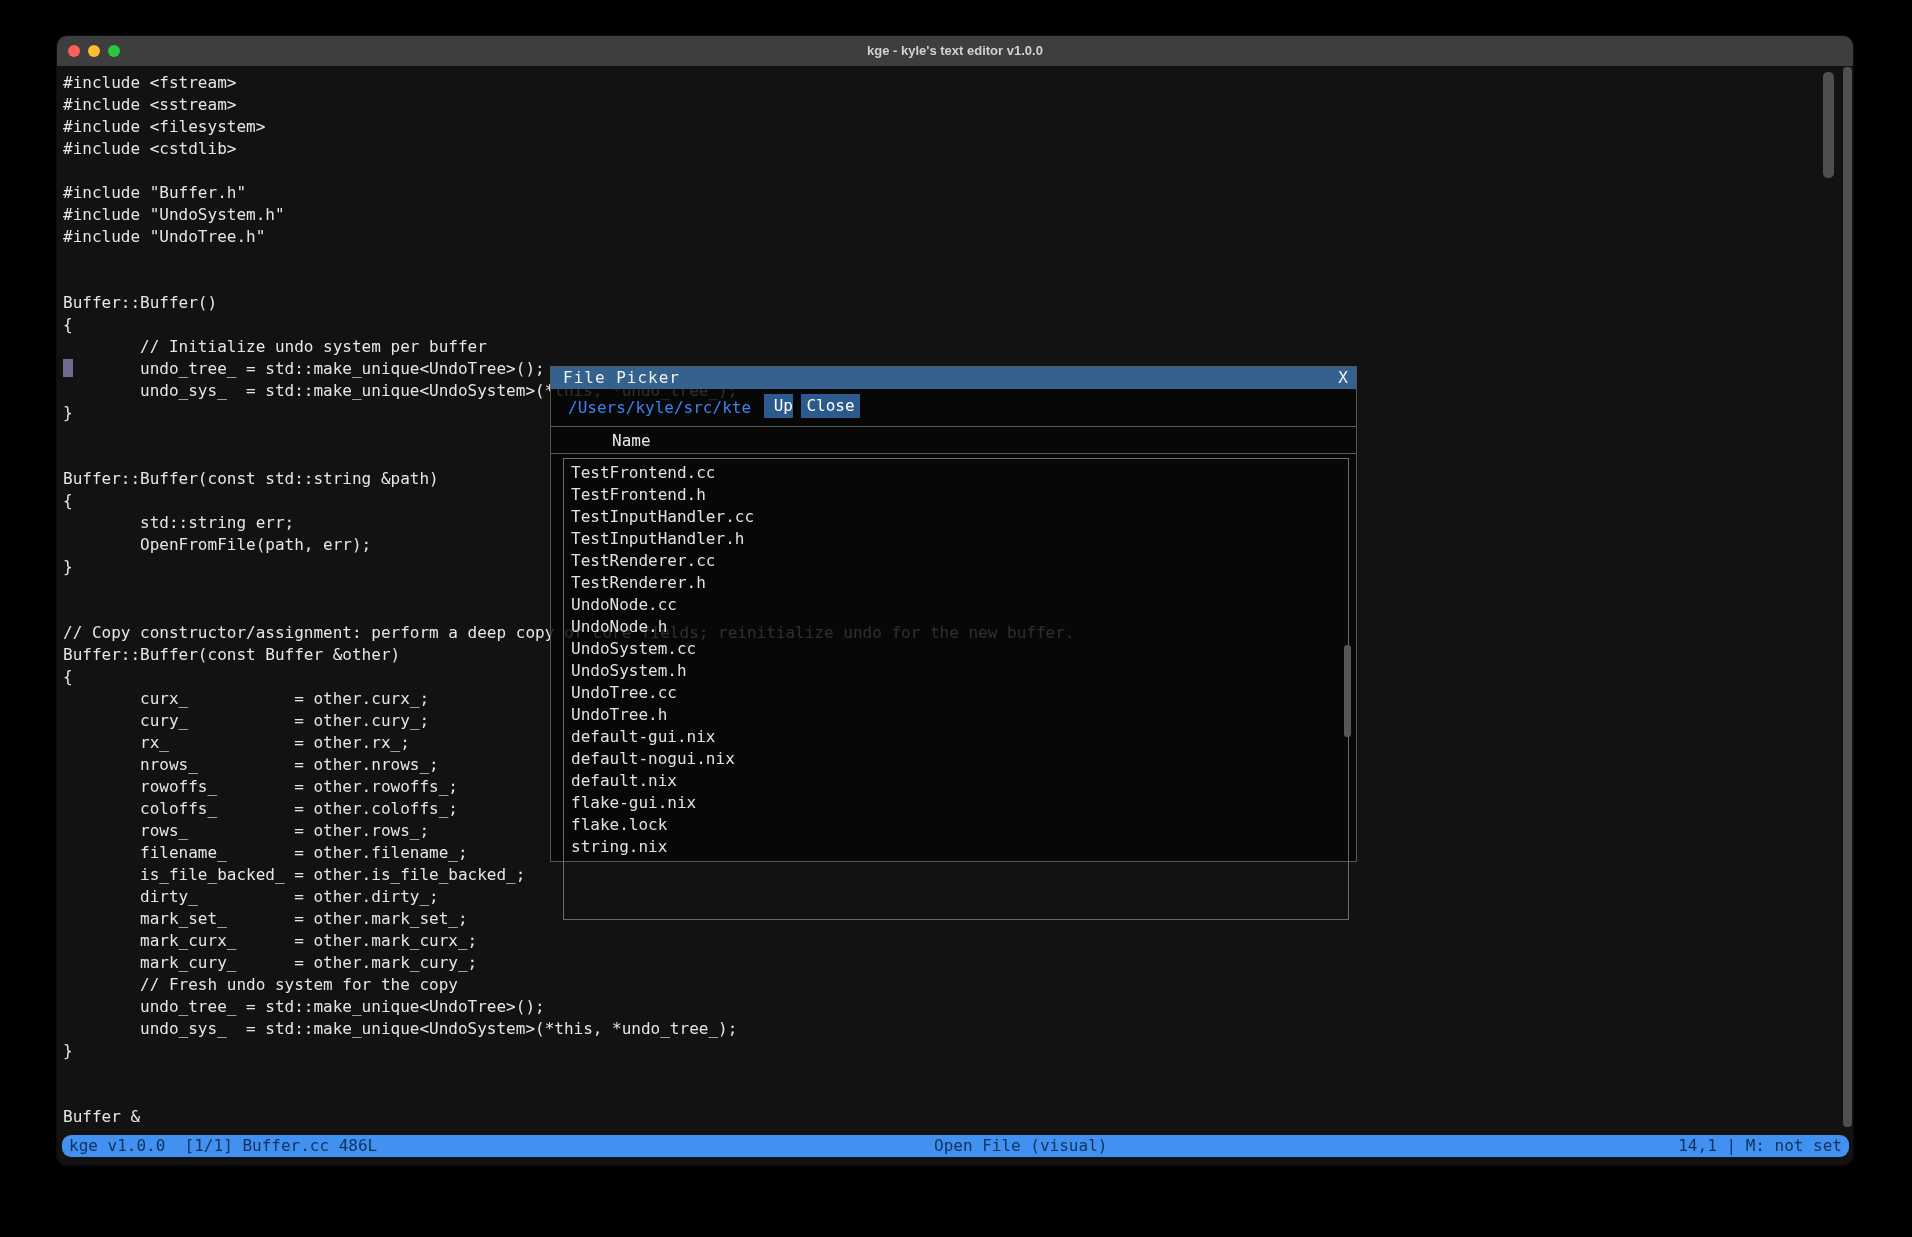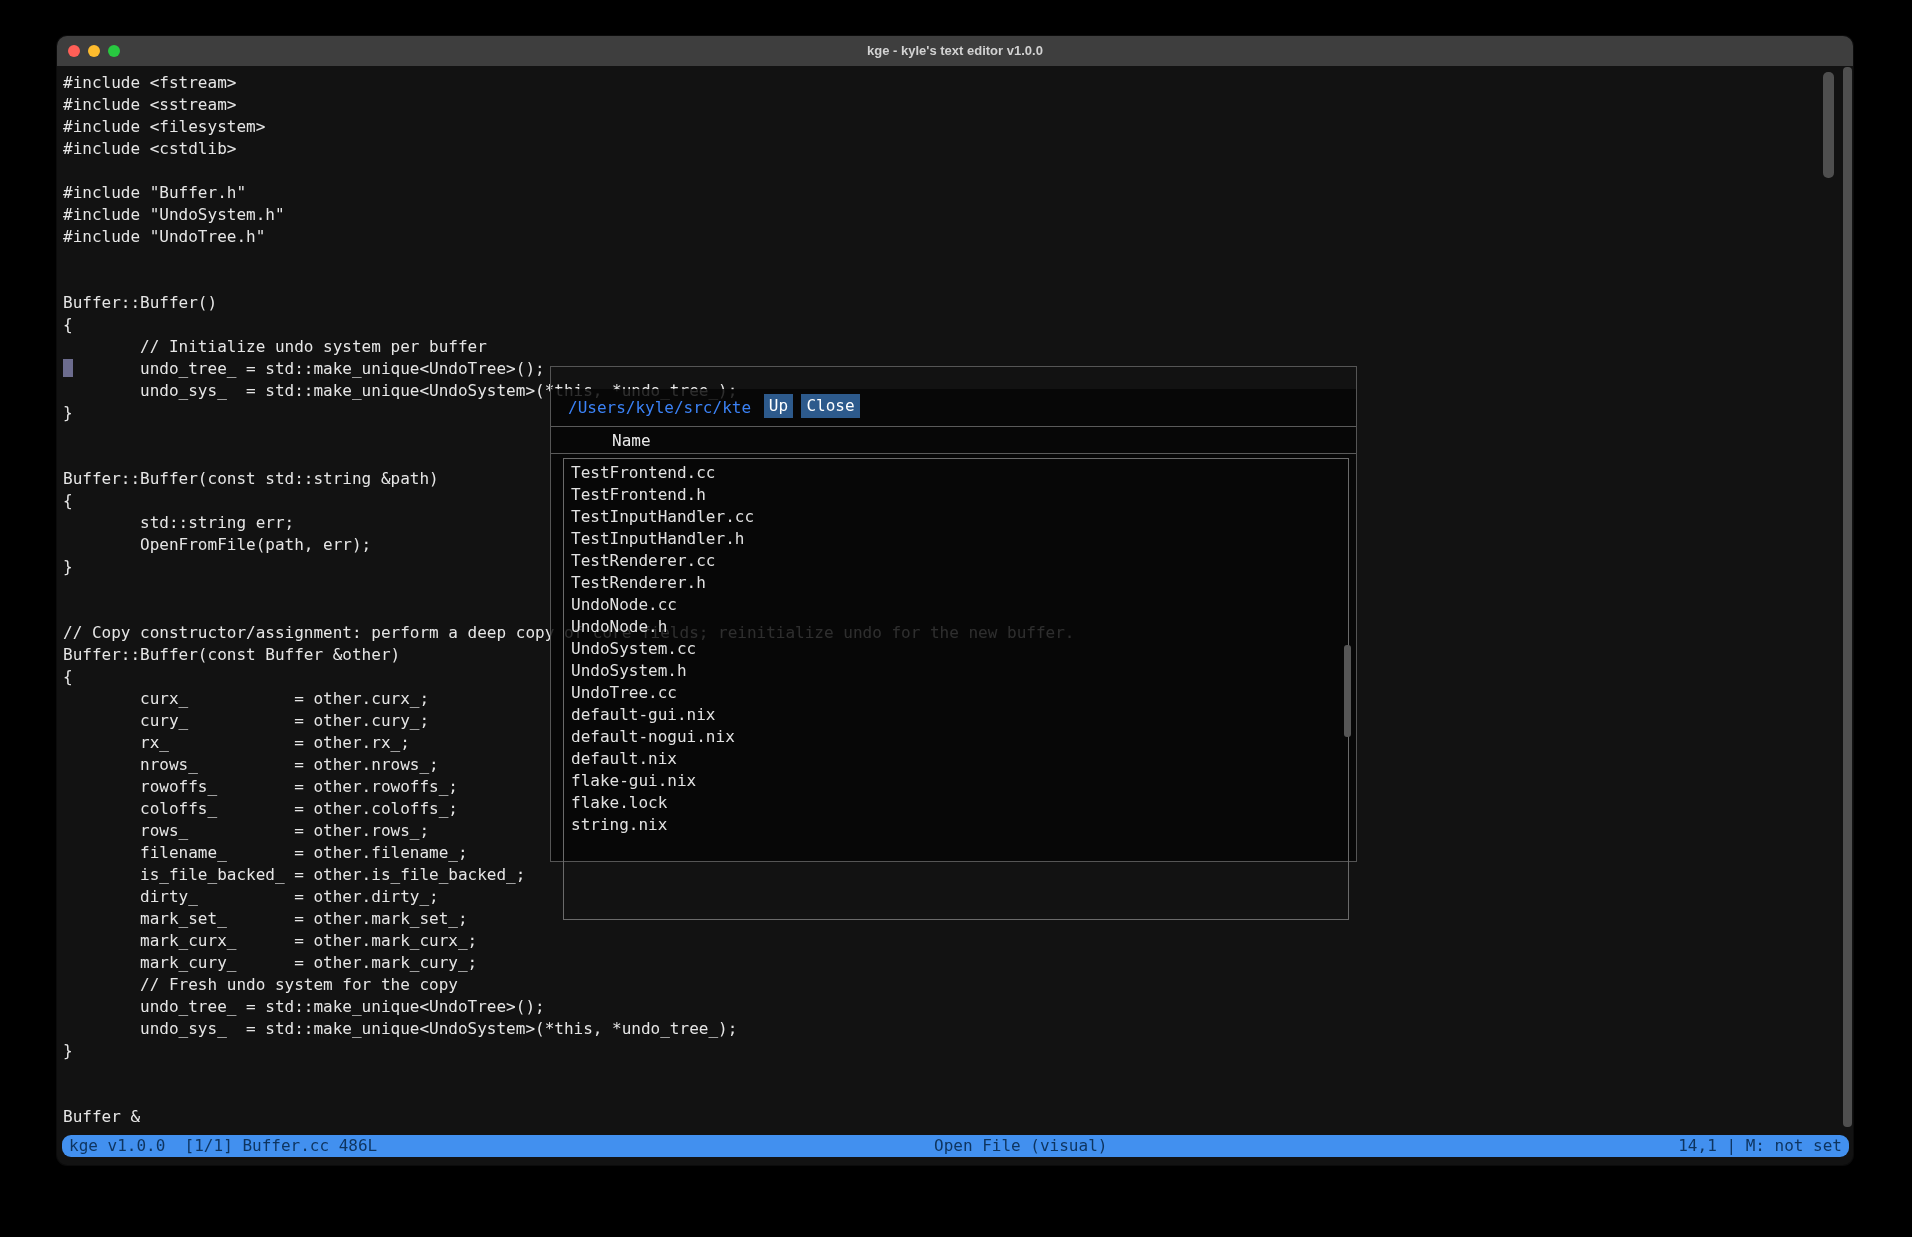--- a/index.html
+++ b/index.html
@@ -22,21 +22,21 @@
           box-sizing:border-box;}
   .dlg-titlebar{position:absolute;left:0;top:0;right:0;height:22px;background:#35618e;}
   .dlg-title{position:absolute;left:12px;top:0;height:22px;line-height:22px;color:#f2f2f2;
              font-size:16px;letter-spacing:1px;}
   .dlg-close{position:absolute;right:8px;top:0;height:22px;line-height:22px;color:#f2f2f2;
              font-size:16px;cursor:default;}
   .dlg-body{position:absolute;left:0;top:22px;right:0;bottom:0;background:rgba(5,5,5,0.82);}
   .path-text{position:absolute;left:17px;top:9px;font-size:16px;color:#3b82f6;line-height:20px;}
   .btn{position:absolute;top:5px;height:24px;line-height:24px;background:#2d5a8c;color:#fff;
        font-size:16px;text-align:center;}
-  .btn-up{left:213px;width:29px;}
+  .btn-up{left:213px;width:29px;text-align:right;}
   .btn-close{left:250px;width:59px;}
   .sep{position:absolute;left:0;right:0;height:1px;background:#5a5a5a;}
   .sep1{top:37px;}
   .sep2{top:64px;}
   .name-label{position:absolute;left:17px;top:42px;font-size:16px;color:#eaeaea;line-height:20px;margin-left:44px;}
   .file-list{position:absolute;left:12px;top:69px;width:786px;height:462px;border:1px solid #6a6a6a;
              box-sizing:border-box;overflow:hidden;}
   .file-item{height:22px;line-height:22px;padding-left:7px;font-size:16px;color:#e2e2e2;white-space:pre;}
   .file-item:first-child{margin-top:3px;}
   .list-thumb{position:absolute;right:5px;top:256px;width:7px;height:92px;background:#565656;border-radius:3px;}
@@ -109,39 +109,44 @@
 }
 
 
 Buffer &amp;</pre>
     <div class="cursor"></div>
 
     <div class="edit-thumb"></div>
     <div class="edge-track"></div>
 
     <div class="dialog">
+      <div class="dlg-titlebar">
+        <span class="dlg-title">File Picker</span>
+        <span class="dlg-close">X</span>
+      </div>
       <div class="dlg-body">
         <span class="path-text">/Users/kyle/src/kte</span>
         <span class="btn btn-up">Up</span>
         <span class="btn btn-close">Close</span>
         <div class="sep sep1"></div>
         <span class="name-label">Name</span>
         <div class="sep sep2"></div>
         <div class="file-list">
             <div class="file-item">TestFrontend.cc</div>
             <div class="file-item">TestFrontend.h</div>
             <div class="file-item">TestInputHandler.cc</div>
             <div class="file-item">TestInputHandler.h</div>
             <div class="file-item">TestRenderer.cc</div>
             <div class="file-item">TestRenderer.h</div>
             <div class="file-item">UndoNode.cc</div>
             <div class="file-item">UndoNode.h</div>
             <div class="file-item">UndoSystem.cc</div>
             <div class="file-item">UndoSystem.h</div>
             <div class="file-item">UndoTree.cc</div>
+            <div class="file-item">UndoTree.h</div>
             <div class="file-item">default-gui.nix</div>
             <div class="file-item">default-nogui.nix</div>
             <div class="file-item">default.nix</div>
             <div class="file-item">flake-gui.nix</div>
             <div class="file-item">flake.lock</div>
             <div class="file-item">string.nix</div>
           </div>
         <div class="list-thumb"></div>
       </div>
     </div>

